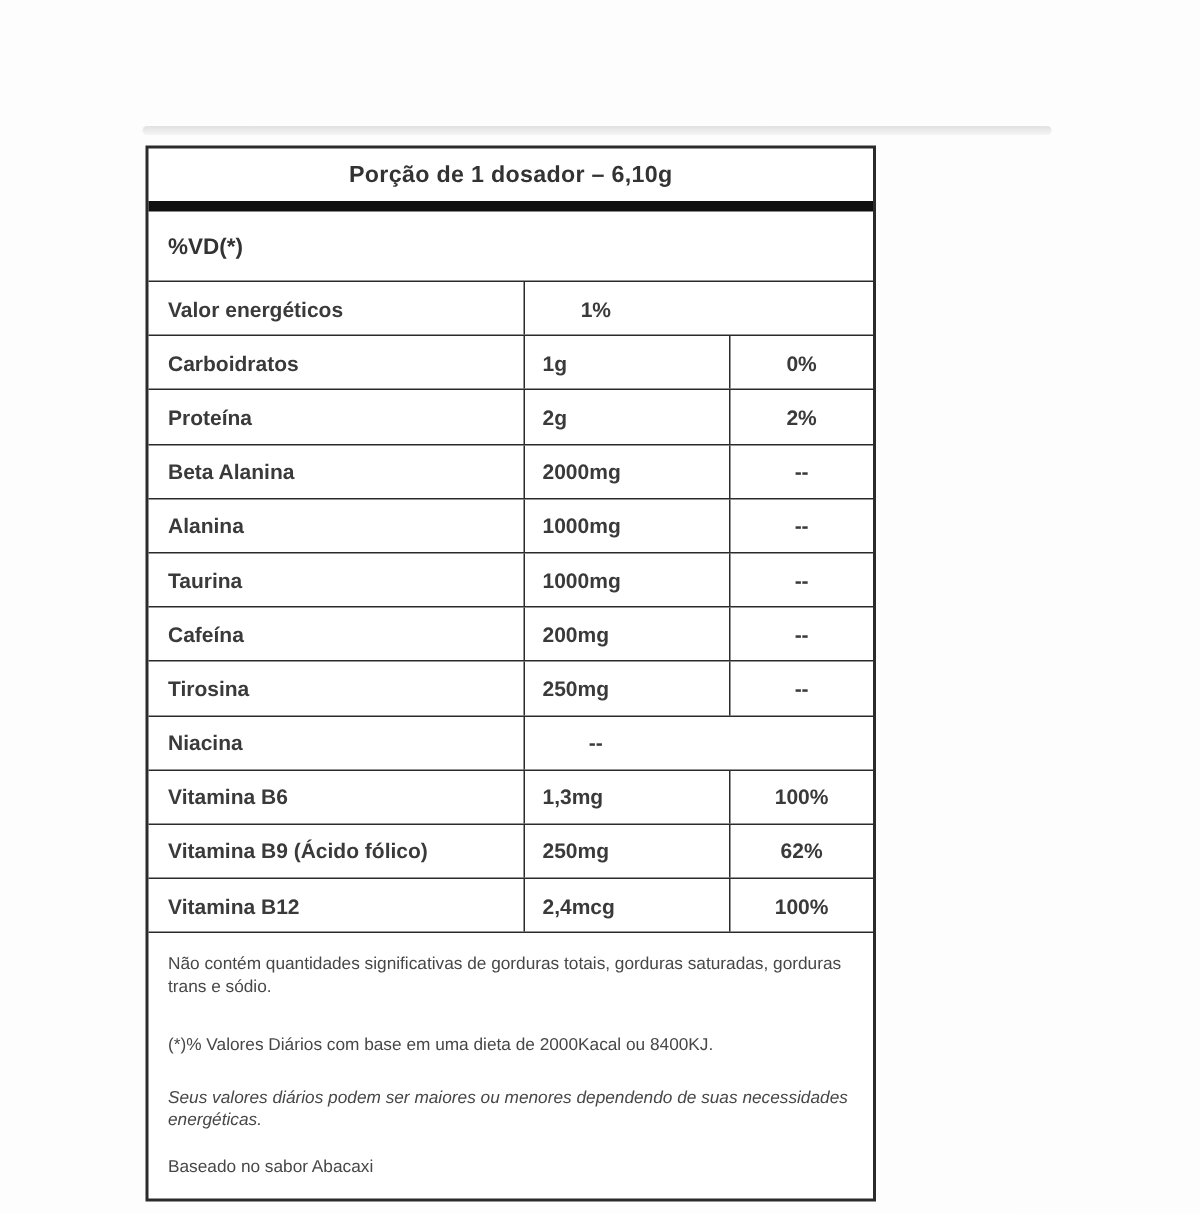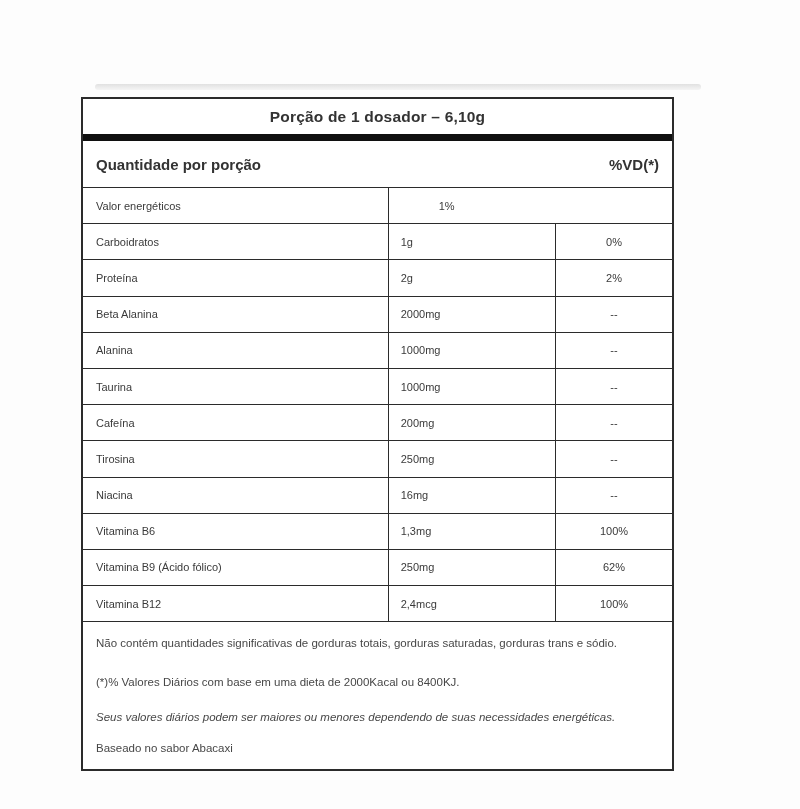--- a/index.html
+++ b/index.html
@@ -19,23 +19,23 @@
     position: absolute;
     left: 95px;
     top: 84px;
     width: 606px;
     height: 6px;
     border-radius: 3px;
     background: linear-gradient(#e1e1e1, #f5f5f5);
   }
   .label-box {
     position: absolute;
-    left: 81px;
+    left: 97px;
     top: 97px;
-    width: 593px;
+    width: 487px;
     box-sizing: border-box;
     border: 2px solid #2b2b2b;
     background: #ffffff;
     color: #3a3a3a;
   }
   .title-row {
     text-align: center;
     font-weight: bold;
     font-size: 15.5px;
     letter-spacing: 0.2px;
@@ -53,22 +53,23 @@
     height: 46px;
     padding: 0 13px;
     font-weight: bold;
     font-size: 15px;
     color: #333333;
     border-bottom: 1.5px solid #2b2b2b;
   }
   .rows .row {
     display: flex;
     height: 35.2px;
-    font-size: 11px;
+    font-size: 14px;
     border-bottom: 1.5px solid #2b2b2b;
+    font-weight: bold;
   }
   .cell {
     display: flex;
     align-items: center;
     box-sizing: border-box;
   }
   .cell.c-label {
     width: 51.9%;
     padding-left: 13px;
     border-right: 1.5px solid #2b2b2b;
@@ -100,21 +101,20 @@
 
   <div class="top-strip"></div>
 
   <div class="label-box">
 
     <div class="title-row">Porção de 1 dosador – 6,10g</div>
 
     <div class="thick-bar"></div>
 
     <div class="header-row">
-      <span>Quantidade por porção</span>
       <span>%VD(*)</span>
     </div>
 
     <div class="rows">
 
       <div class="row">
         <div class="cell c-label">Valor energéticos</div>
         <div class="cell c-dv">1%</div>
       </div>
 
@@ -155,21 +155,20 @@
       </div>
 
       <div class="row">
         <div class="cell c-label">Tirosina</div>
         <div class="cell c-amount">250mg</div>
         <div class="cell c-dv">--</div>
       </div>
 
       <div class="row">
         <div class="cell c-label">Niacina</div>
-        <div class="cell c-amount">16mg</div>
         <div class="cell c-dv">--</div>
       </div>
 
       <div class="row">
         <div class="cell c-label">Vitamina B6</div>
         <div class="cell c-amount">1,3mg</div>
         <div class="cell c-dv">100%</div>
       </div>
 
       <div class="row">

